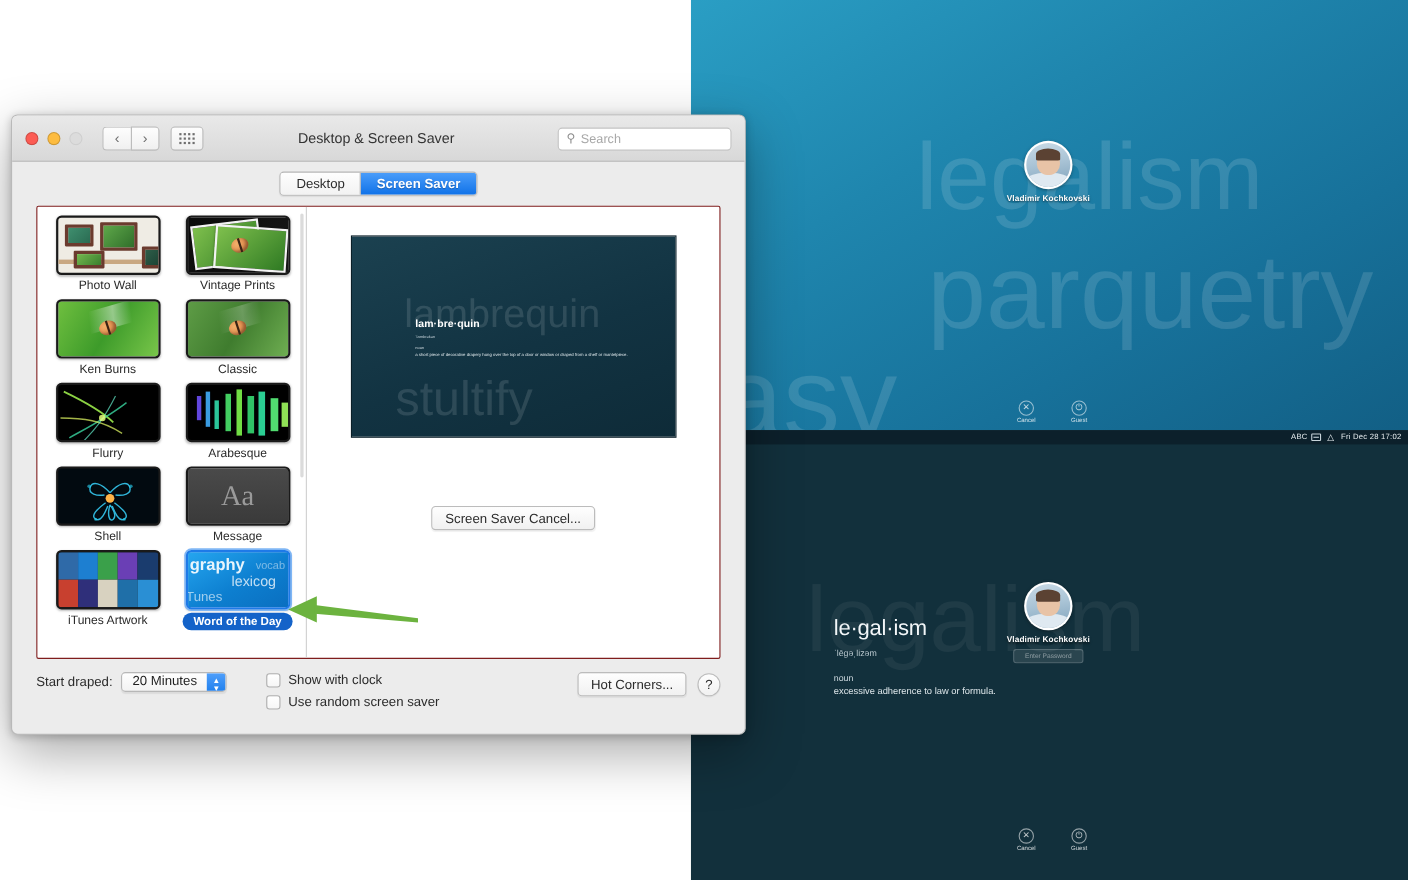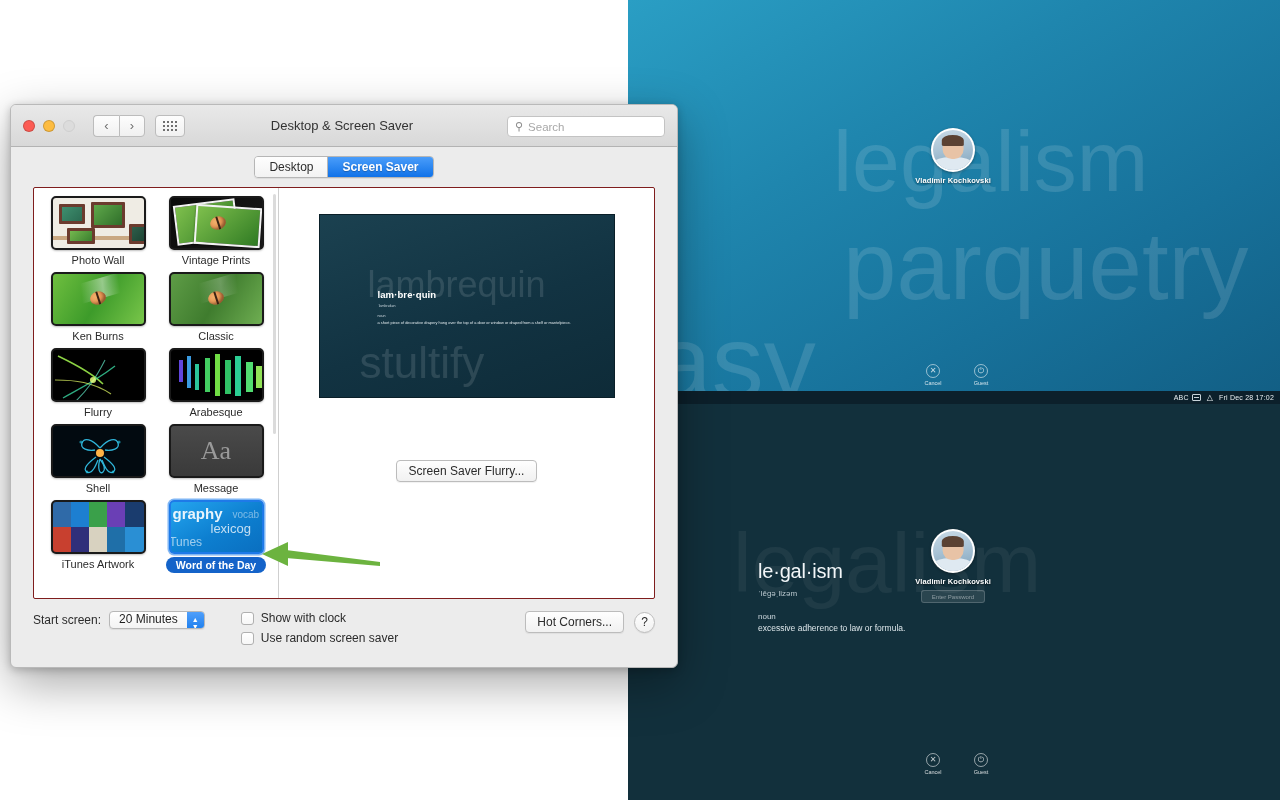--- a/index.html
+++ b/index.html
@@ -641,27 +641,27 @@
         <div class="preview-screen">
           <div class="pv-ghost one">lambrequin</div>
           <div class="pv-ghost two">stultify</div>
           <div class="pv-def">
             <div class="pv-word">lam·bre·quin</div>
             <div class="pv-phon">ˈlambrəkən</div>
             <div class="pv-pos">noun</div>
             <div class="pv-mean">a short piece of decorative drapery hung over the top of a door or window or draped from a shelf or mantelpiece.</div>
           </div>
         </div>
-        <button class="options-btn">Screen Saver Flurry...</button>
+        <button class="options-btn">Screen Saver Cancel...</button>
       </div>
     </div>
 
     <div class="bottom-bar">
       <div class="start-after">
-        <span class="ba-text">Start screen:</span>
+        <span class="ba-text">Start draped:</span>
         <div class="popup">
           <span class="popup-val">20 Minutes</span>
           <span class="stepper">▲<br>▼</span>
         </div>
       </div>
 
       <div class="checks">
         <label class="chkrow">
           <span class="chkbox"></span>
           <span class="chklabel">Show with clock</span>

